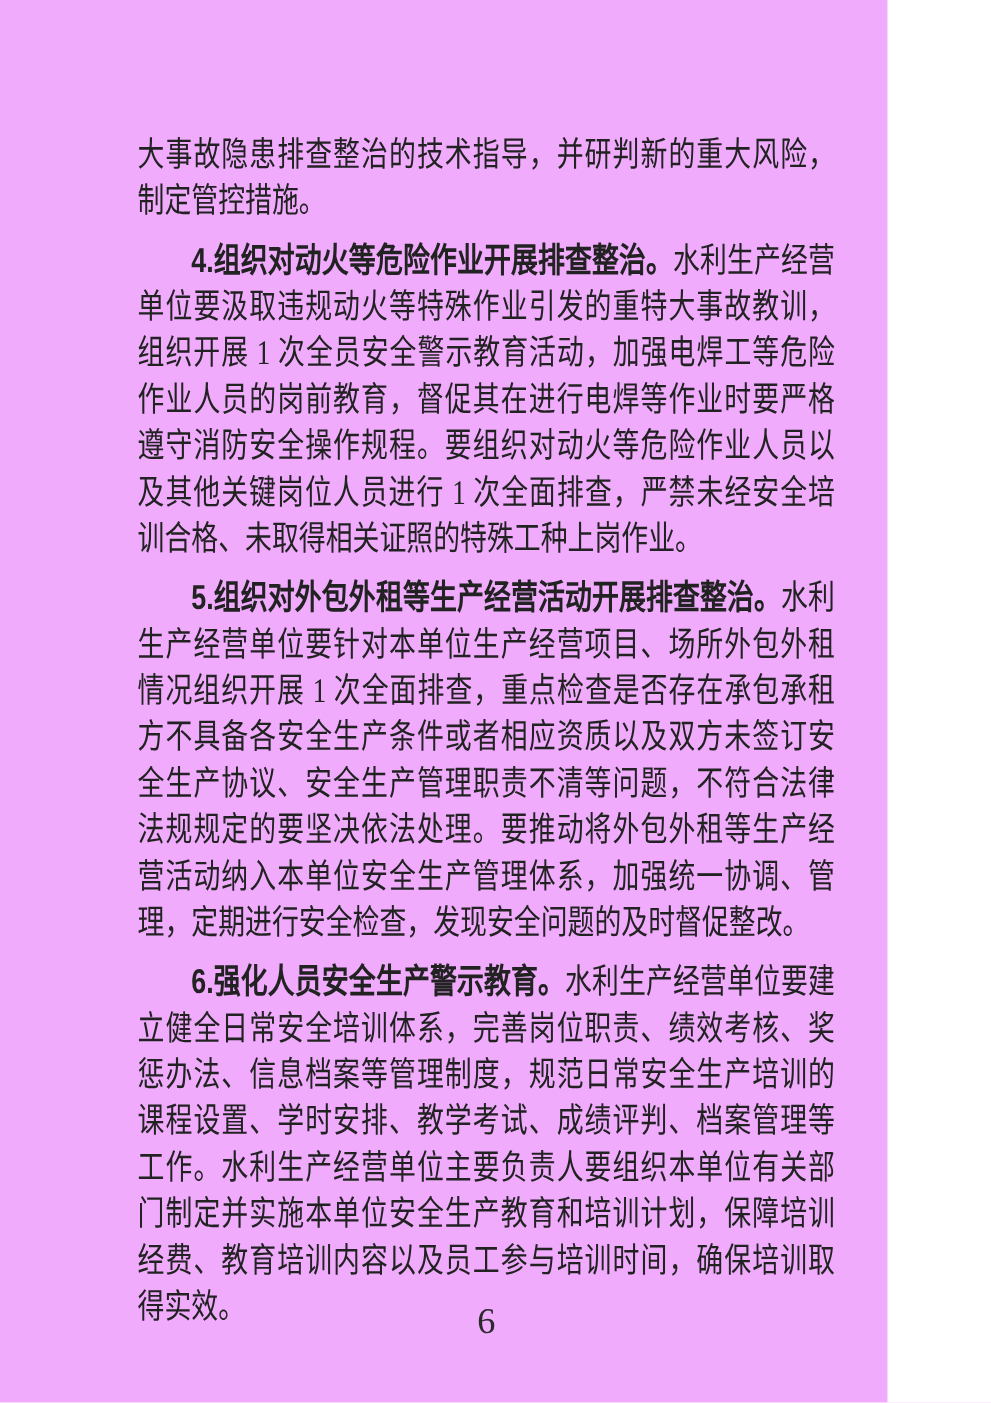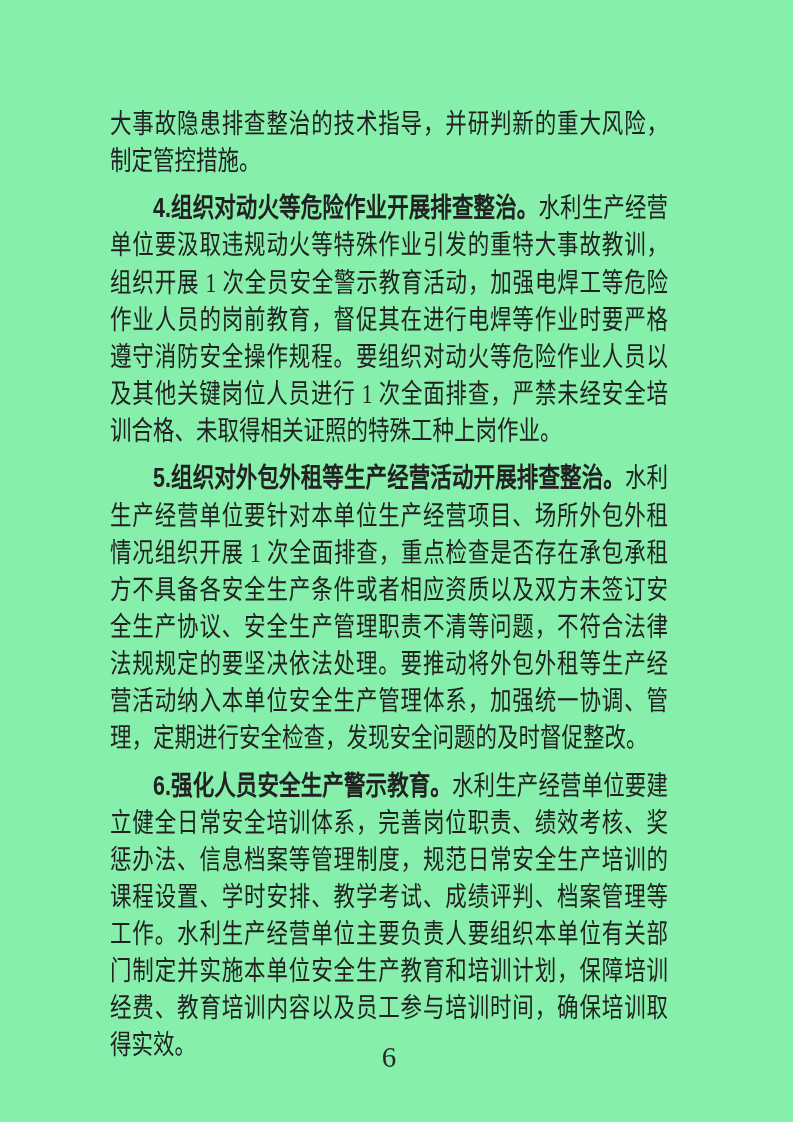--- a/index.html
+++ b/index.html
@@ -2,23 +2,23 @@
 <html lang="zh-CN"><head>
 <meta charset="utf-8">
 <style>
   html, body {
     margin: 0;
     padding: 0;
     background: #ffffff;
   }
   .page {
     position: relative;
-    width: 793px;
+    width: 710px;
     height: 1122px;
-    background: #86efac;
+    background: #f0abfc;
     overflow: hidden;
     font-family: "Liberation Serif", serif;
     color: #222222;
   }
   .content {
     position: absolute;
     left: 110px;
     top: 106px;
     width: 558px;
     font-size: 21.5px;

